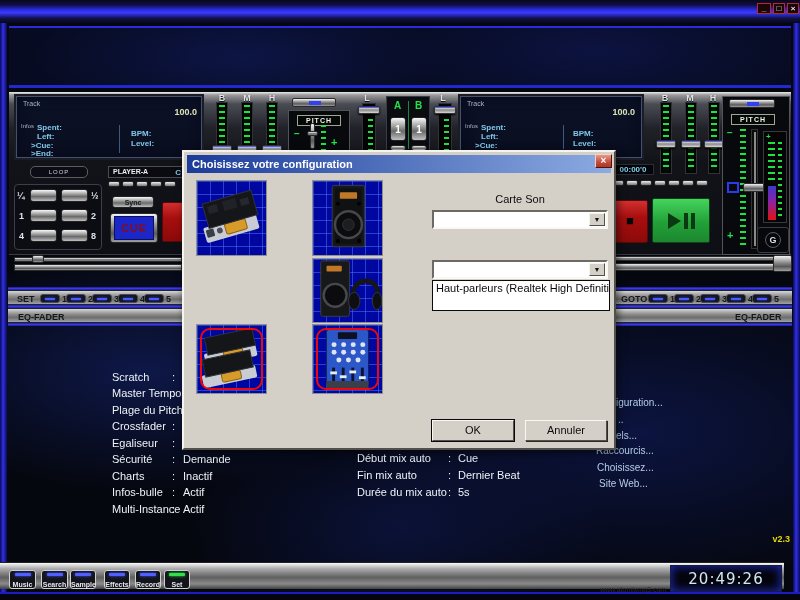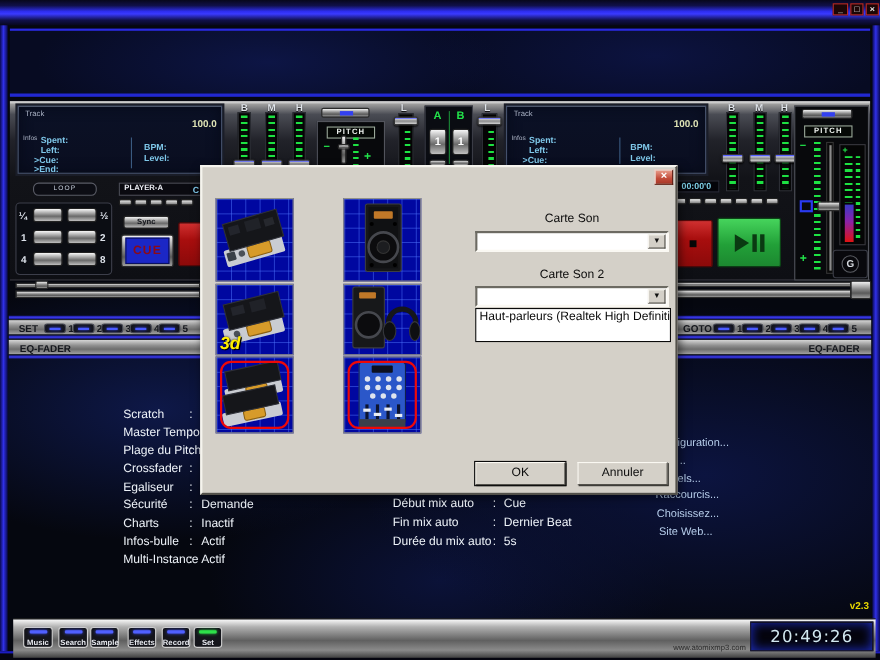--- a/index.html
+++ b/index.html
@@ -62,21 +62,21 @@
   
   .settings{color:#edf2f8;font-size:11px}
   .menulink{color:#b6cdea;font-size:10px}
   
   .redbtn{background:linear-gradient(180deg,#d03030,#a80e0e 40%,#8c0a0a);border:1px solid #5a0808;border-radius:2px}
   .greenbtn{background:linear-gradient(180deg,#46d45c,#22a038 55%,#1c8830);border:1px solid #0c4416;border-radius:2px;
     display:flex;align-items:center;justify-content:center;gap:3px}
   .tri{width:0;height:0;border-left:13px solid #0a3a12;border-top:8px solid transparent;border-bottom:8px solid transparent}
   .pbar{width:4px;height:16px;background:#0a3a12}
   
-  .toolbar{left:12px;top:562px;width:784px;height:36px;border-top:1px solid #222;
+  .toolbar{left:0;top:562px;width:784px;height:27px;border-top:1px solid #222;
     background:linear-gradient(180deg,#fafafa 0,#b0b0b0 20%,#606060 55%,#8a8a8a 80%,#404040)}
   .tbbtn{position:absolute;top:7px;height:19px;background:#14151b;border:1px solid #d0d0d0;border-radius:3px;
     color:#e6e8ee;font:bold 7px/9px "Liberation Sans",sans-serif;text-align:center;padding-top:9px}
   .led{position:absolute;top:2px;left:50%;margin-left:-8px;width:16px;height:3px;border-radius:1px}
   .led.blue{background:#5060ff;box-shadow:0 0 3px #4050ff}
   .led.green{background:#2ee04a;box-shadow:0 0 3px #2ee04a}
   .clockpanel{position:absolute;left:670px;top:2px;width:112px;height:27px;background:#04040d;border:1px solid #1a1a3a;
     box-shadow:inset 0 0 10px #2030cc, inset 0 0 2px #000;color:#d2e8f0;
     font:15px/26px "DejaVu Sans",sans-serif;text-align:center;letter-spacing:1px}
   .urltext{position:absolute;left:600px;top:23px;font-size:7px;color:#2a2a2a}
@@ -387,62 +387,50 @@
     <span class="abs settings" style="left:448px;top:486px">:</span>
     <span class="abs settings" style="left:458px;top:486px">5s</span>
 
   <span class="abs menulink" style="left:616px;top:397px">iguration...</span>
   <span class="abs menulink" style="left:618px;top:414px">..</span>
   <span class="abs menulink" style="left:616px;top:430px">els...</span>
   <span class="abs menulink" style="left:596px;top:445px">Raccourcis...</span>
   <span class="abs menulink" style="left:597px;top:462px">Choisissez...</span>
   <span class="abs menulink" style="left:599px;top:478px">Site Web...</span>
 
-  <span class="abs version" style="left:748px;top:546px;width:42px">v2.3</span>
+  <span class="abs version" style="left:748px;top:534px;width:42px">v2.3</span>
 
   <div class="abs toolbar">
     <div class="tbbtn" style="left:9px;width:27px"><span class="led blue"></span><span>Music</span></div>
     <div class="tbbtn" style="left:41px;width:27px"><span class="led blue"></span><span>Search</span></div>
     <div class="tbbtn" style="left:70px;width:26px"><span class="led blue"></span><span>Sample</span></div>
     <div class="tbbtn" style="left:104px;width:26px"><span class="led blue"></span><span>Effects</span></div>
     <div class="tbbtn" style="left:135px;width:26px"><span class="led blue"></span><span>Record</span></div>
     <div class="tbbtn" style="left:164px;width:26px"><span class="led green"></span><span>Set</span></div>
     <span class="urltext">www.atomixmp3.com</span>
     <div class="clockpanel">20:49:26</div>
   </div>
 
   <div class="abs dialog">
+    <div class="dlgtitle">Choisissez votre configuration</div>
     <div class="dlgclose">×</div>
 
     <div class="tile" style="left:12px;top:28px;width:71px;height:76px">
       <svg width="69" height="74" viewBox="0 0 70 76">
         <g transform="rotate(-16 35 38)">
           <rect x="4" y="40" width="56" height="16" rx="2" fill="#c9ccd2"></rect>
           <rect x="6" y="43" width="8" height="8" rx="1" fill="#3a4048"></rect>
           <circle cx="20" cy="47" r="3" fill="#4a5058"></circle>
           <rect x="26" y="42" width="22" height="11" rx="2" fill="#d79b2a" stroke="#8a5f10"></rect>
           <rect x="10" y="16" width="52" height="26" fill="#15161a" stroke="#2e3038"></rect>
           <rect x="14" y="20" width="10" height="8" fill="#23252c"></rect>
           <rect x="30" y="19" width="14" height="10" fill="#202228"></rect>
           <rect x="48" y="22" width="9" height="7" fill="#26282e"></rect>
         </g>
       </svg>
-    </div>
-    <div class="tile" style="left:12px;top:106px;width:71px;height:65px">
-      <svg width="69" height="63" viewBox="0 0 70 64">
-        <g transform="rotate(-14 35 32)">
-          <rect x="4" y="34" width="56" height="15" rx="2" fill="#c9ccd2"></rect>
-          <rect x="26" y="36" width="22" height="10" rx="2" fill="#d79b2a" stroke="#8a5f10"></rect>
-          <circle cx="16" cy="41" r="3" fill="#4a5058"></circle>
-          <rect x="10" y="12" width="52" height="24" fill="#15161a" stroke="#2e3038"></rect>
-          <rect x="16" y="16" width="12" height="8" fill="#23252c"></rect>
-          <rect x="34" y="15" width="14" height="10" fill="#202228"></rect>
-        </g>
-      </svg>
-      <span class="badge3d">3d</span>
     </div>
     <div class="tile" style="left:12px;top:172px;width:71px;height:70px">
       <svg width="69" height="68" viewBox="0 0 70 70">
         <g transform="rotate(-12 35 25)">
           <rect x="6" y="24" width="54" height="13" rx="2" fill="#c9ccd2"></rect>
           <rect x="26" y="26" width="20" height="9" rx="2" fill="#d79b2a" stroke="#8a5f10"></rect>
           <rect x="10" y="8" width="50" height="18" fill="#15161a" stroke="#2e3038"></rect>
         </g>
         <g transform="rotate(-12 35 48)">
           <rect x="4" y="46" width="56" height="13" rx="2" fill="#c9ccd2"></rect>
@@ -501,21 +489,20 @@
           <rect x="48" y="53" width="7" height="3" fill="#e8ecf4"></rect>
         <rect x="14" y="58" width="44" height="8" fill="#3a3f4a"></rect>
       </svg>
       <div class="selring"></div>
     </div>
 
     <span class="dlglabel" style="top:41px">Carte Son</span>
     <div class="combo" style="top:58px">
       <div class="comboarrow">▼</div>
     </div>
-    <span class="dlglabel" style="top:92px">Carte Son 2</span>
     <div class="combo" style="top:108px">
       <div class="comboarrow">▼</div>
     </div>
     <div class="droplist" style="top:128px">
       <div class="dropitem">Haut-parleurs (Realtek High Definition</div>
     </div>
     <div class="dlgbtn default" style="left:248px;top:268px">OK</div>
     <div class="dlgbtn" style="left:341px;top:268px">Annuler</div>
   </div>
 

